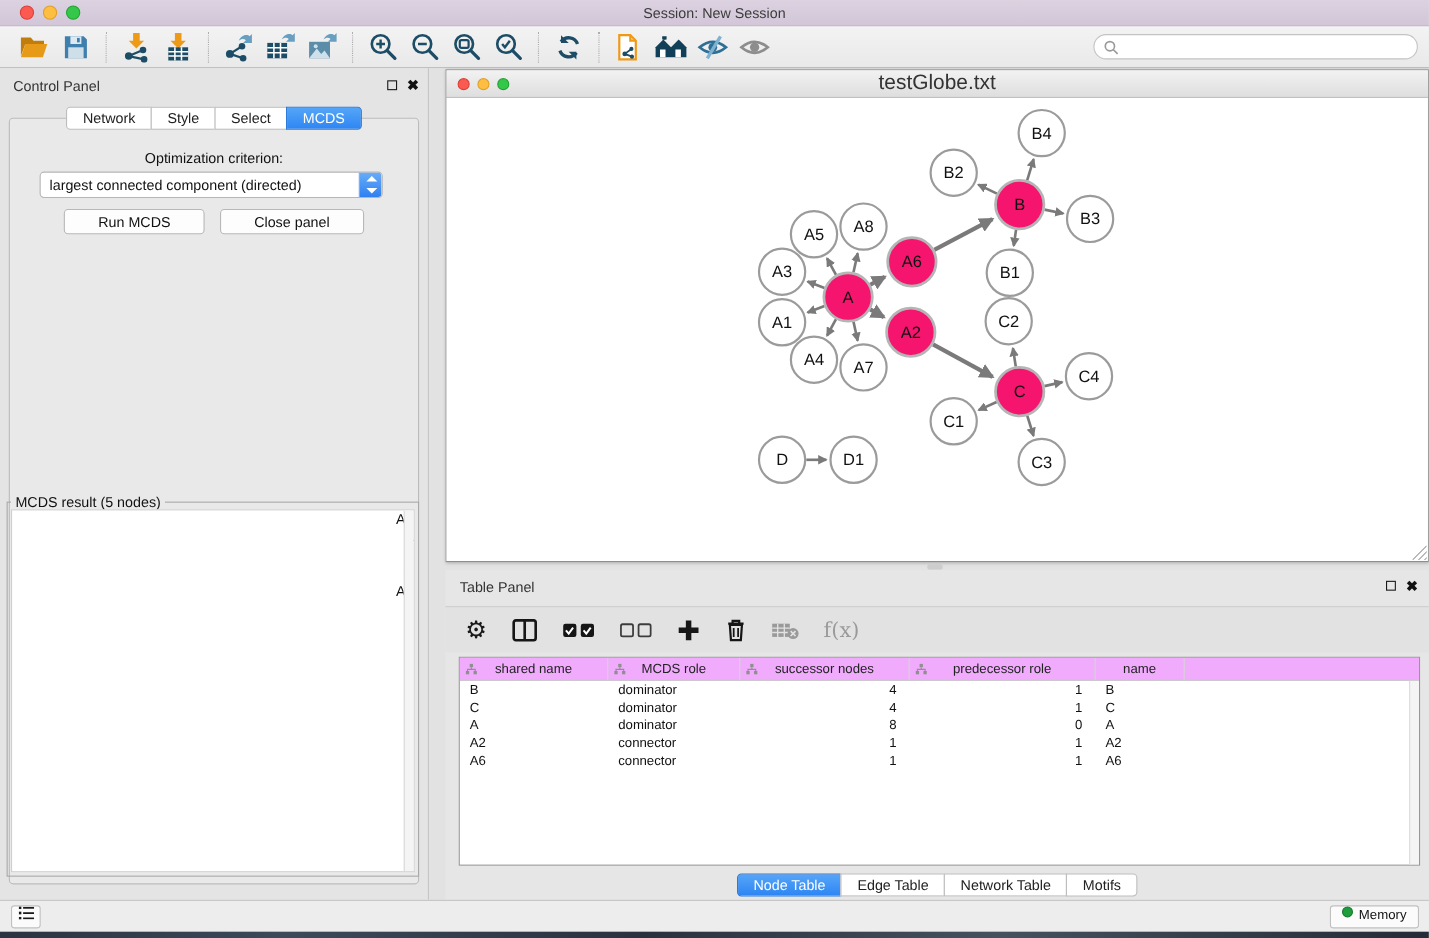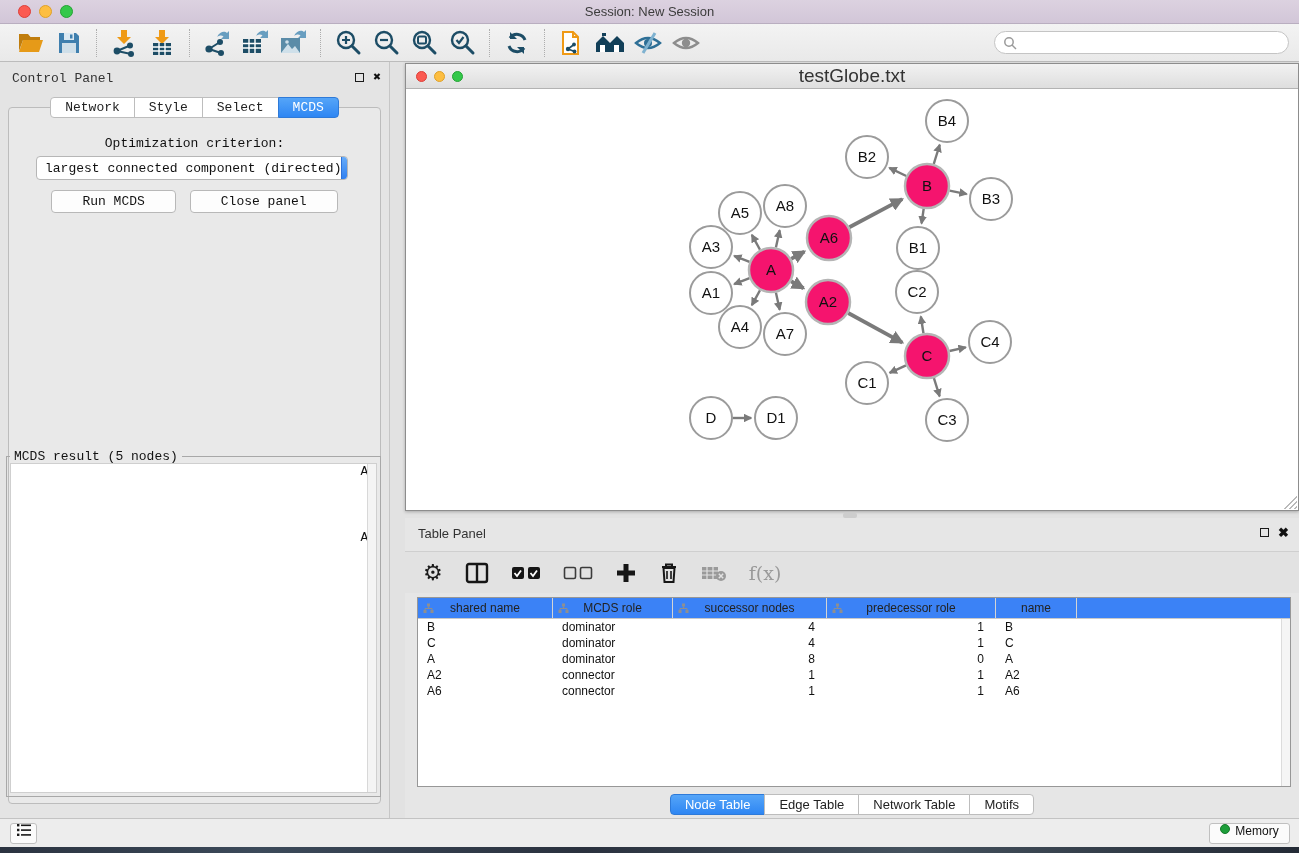--- a/index.html
+++ b/index.html
@@ -26,21 +26,21 @@
   .tsep { width:1px; height:28px; border-left:1px dotted #adadad; margin:0 8px; flex:0 0 auto; }
   .searchbox { position:absolute; right:10px; top:7px; width:295px; height:23px; background:#fff;
     border:1px solid #c4c4c4; border-radius:12px; display:flex; align-items:center; padding-left:8px; }
   .searchbox input { border:none; outline:none; flex:1; font-size:12px; margin-left:5px; background:transparent; }
 
   
   .main { position:absolute; left:0; top:62px; width:1299px; height:756px; background:#e2e2e2; }
 
   
   .control-panel { position:absolute; left:0; top:0; width:390px; height:756px; background:#e4e4e4;
-    border-right:1px solid #c6c6c6;font-family:Liberation Mono, monospace; }
+    border-right:1px solid #c6c6c6; }
   .panel-title { position:absolute; left:12px; top:9px; font-size:13px; color:#333; }
   .panel-winbtns { position:absolute; right:8px; top:10px; display:flex; gap:9px; align-items:center; }
   .float-box { width:9px; height:9px; border:1.5px solid #1a1a1a; display:inline-block; }
   .close-x { font-size:13px; font-weight:bold; color:#111; line-height:11px; }
 
   .cp-tabs { position:absolute; left:0; top:35px; width:100%; display:flex; justify-content:center; }
   .seg { display:flex; }
   .seg .tab { height:21px; padding:0 14px; font-size:13px; color:#222; background:#ffffff;
     border:1px solid #bdbdbd; margin-left:-1px; display:flex; align-items:center; }
   .seg .tab:first-child { border-radius:4px 0 0 4px; margin-left:0; }
@@ -94,21 +94,21 @@
   .tp-title { position:absolute; left:13px; top:8px; font-size:13px; color:#333; }
   .tp-winbtns { position:absolute; right:10px; top:9px; display:flex; gap:9px; align-items:center; }
   .tp-toolbar { position:absolute; left:0; right:0; top:33px; height:42px; background:#e2e2e2;
     border-top:1px solid #cfcfcf; display:flex; align-items:center; padding-left:18px; gap:22px; }
   .tp-icon { display:flex; align-items:center; justify-content:center; height:30px; }
   .fx { font-family:"DejaVu Serif", serif; font-size:19px; color:#9a9a9a; }
   .gear { font-size:22px; color:#1a1a1a; line-height:22px; }
 
   .data-table { position:absolute; left:12px; right:8px; top:79px; height:190px; background:#fff;
     border:1px solid #979797; overflow:hidden; }
-  .dt-header { display:flex; height:21px; background:#3b82f6; border-bottom:1px solid #c9c9c9; }
+  .dt-header { display:flex; height:21px; background:#f0abfc; border-bottom:1px solid #c9c9c9; }
   .dt-hcell { display:flex; align-items:center; border-right:1px solid #d4d4d4; font-size:12px; color:#222;
     position:relative; }
   .dt-hcell .lbl { flex:1; text-align:center; padding:0 4px; }
   .dt-hcell .attr-ic { position:absolute; left:5px; top:5px; }
   .dt-row { display:flex; height:16px; }
   .dt-cell { font-size:12px; color:#111; line-height:16px; white-space:nowrap; overflow:hidden; }
   .dt-vscroll { position:absolute; right:0; top:21px; bottom:0; width:9px; background:#f5f5f5; border-left:1px solid #dcdcdc; }
 
   .tp-tabs { position:absolute; left:0; width:100%; top:276px; display:flex; justify-content:center; }
 

